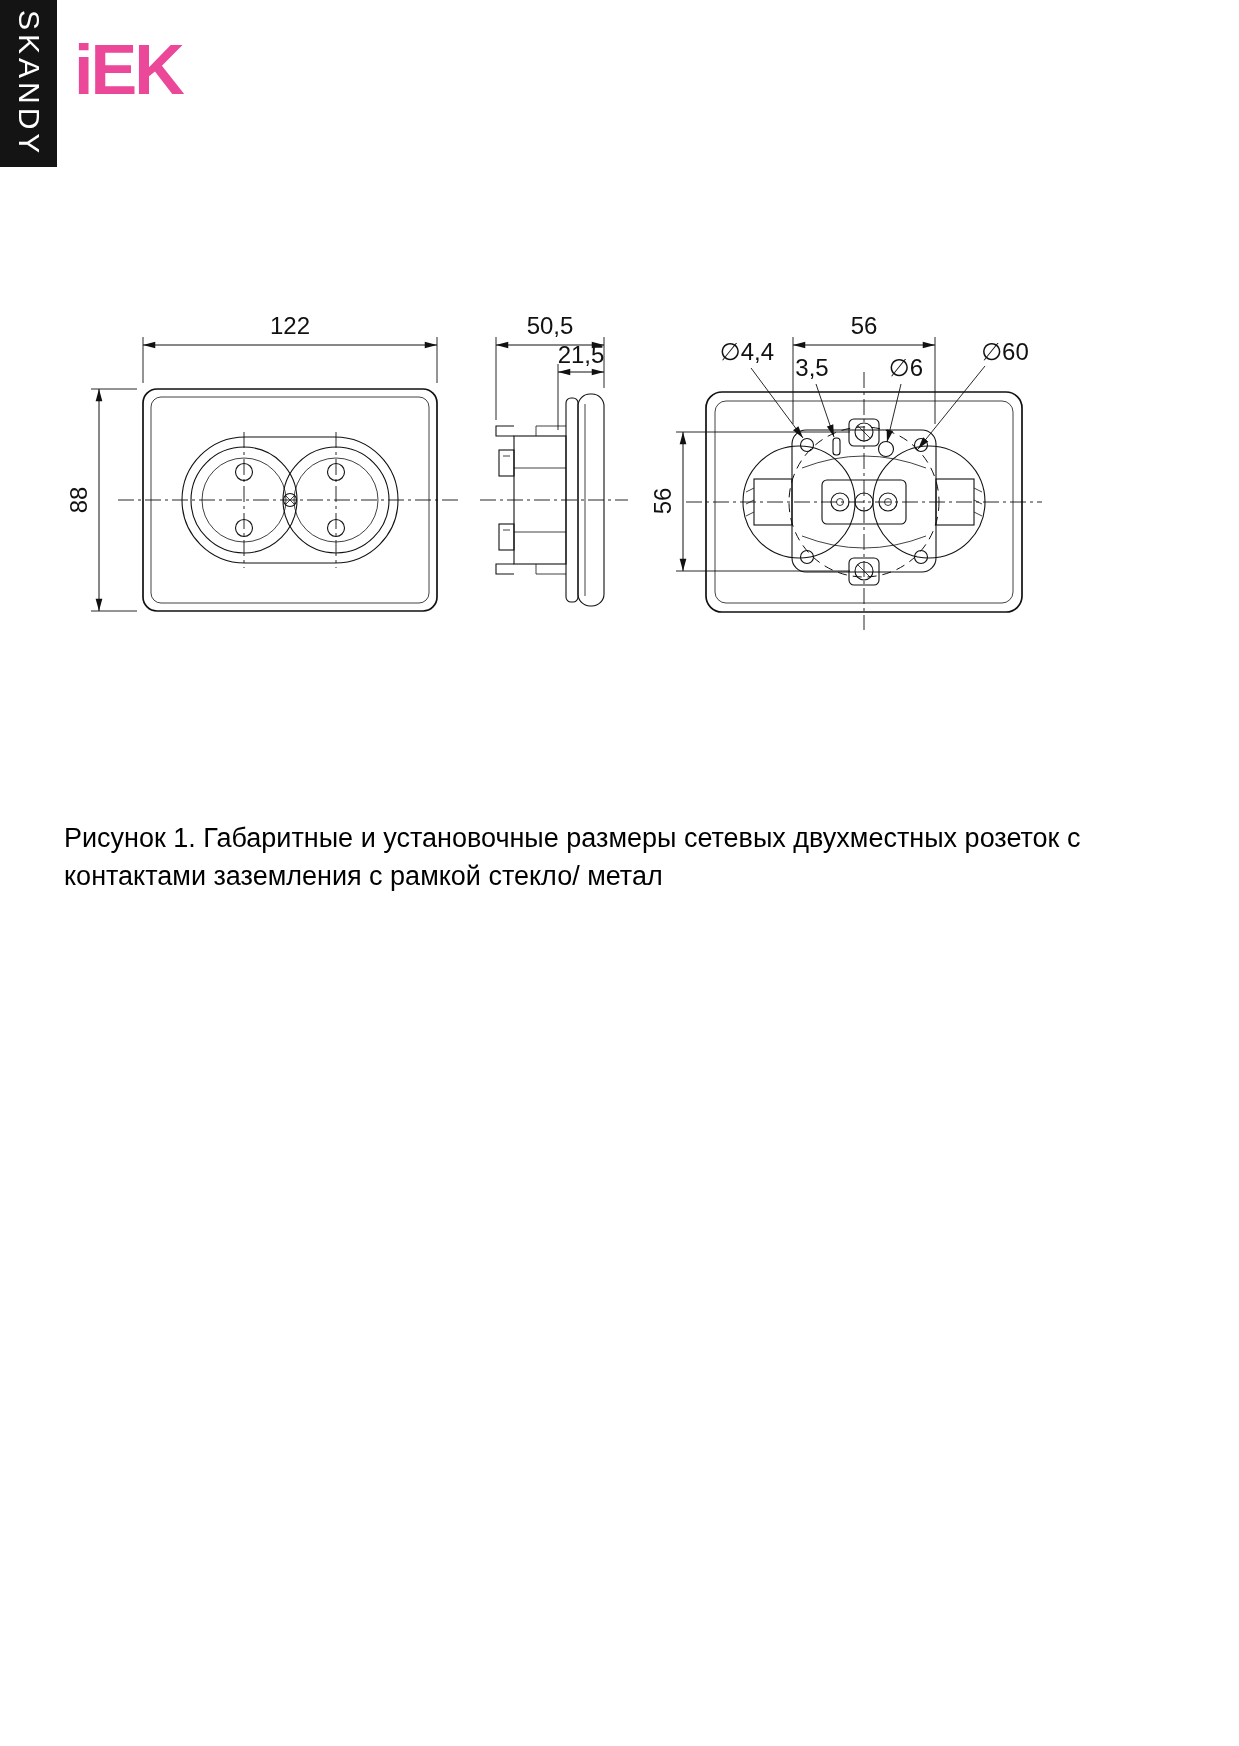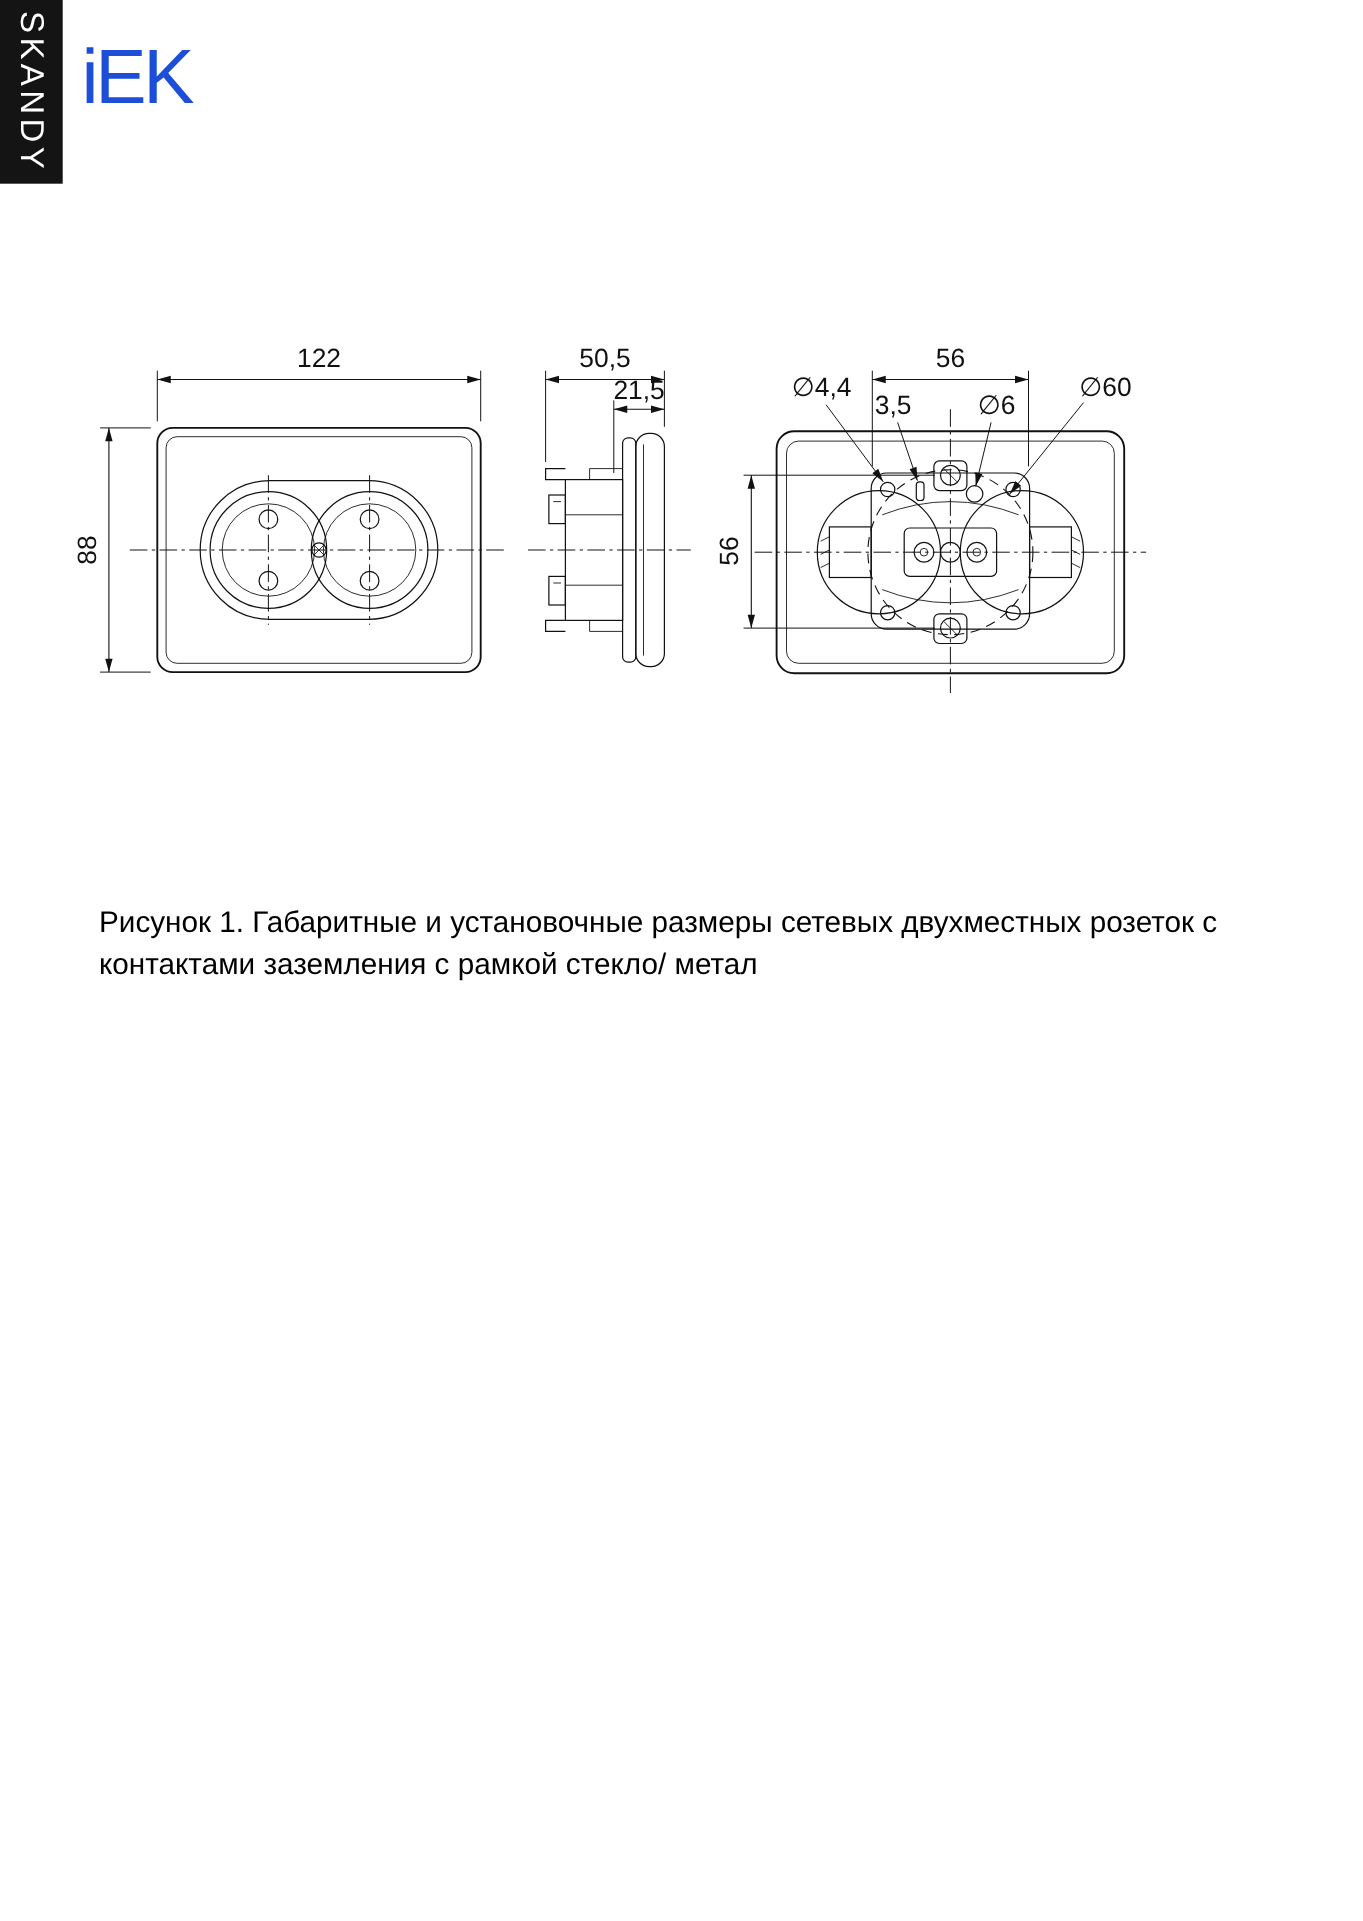--- a/index.html
+++ b/index.html
@@ -1,21 +1,21 @@
 <!DOCTYPE html>
 <html><head>
 <meta charset="utf-8">
 <style>
   html,body{margin:0;padding:0;background:#ffffff;}
   .page{position:relative;width:1239px;height:1746px;background:#fff;font-family:"Liberation Sans",sans-serif;overflow:hidden;color:#111;}
   .brand-bar{position:absolute;left:0;top:0;width:57px;height:167px;background:#141414;display:flex;align-items:center;justify-content:center;}
   .brand-vertical{writing-mode:vertical-rl;color:#fff;font-size:30px;letter-spacing:4px;font-family:"Liberation Sans",sans-serif;}
-  .logo{position:absolute;left:74px;top:30px;font-size:70px;font-weight:400;letter-spacing:-3px;color:#1d4ed8;font-family:"Liberation Sans",sans-serif;}
+  .logo{position:absolute;left:74px;top:30px;font-size:70px;font-weight:700;letter-spacing:-3px;color:#ec4899;font-family:"Liberation Sans",sans-serif;}
   .fig-svg{position:absolute;left:0;top:0;width:1239px;height:1746px;}
-  .caption{position:absolute;left:90px;top:820px;width:1085px;font-size:27px;line-height:1.4;color:#000;margin:0;}
+  .caption{position:absolute;left:64px;top:820px;width:1085px;font-size:27px;line-height:1.4;color:#000;margin:0;}
 
   
   .out{fill:none;stroke:#111;stroke-width:1.7;}
   .ln{fill:none;stroke:#111;stroke-width:1.1;}
   .lt{fill:none;stroke:#111;stroke-width:0.8;}
   .cl{fill:none;stroke:#111;stroke-width:0.9;stroke-dasharray:16 4 3 4;}
   .dash{fill:none;stroke:#111;stroke-width:1;stroke-dasharray:9 6;}
   .dim{fill:none;stroke:#111;stroke-width:1;}
   .ext{fill:none;stroke:#111;stroke-width:0.9;}
   .ldr{fill:none;stroke:#111;stroke-width:0.9;}

